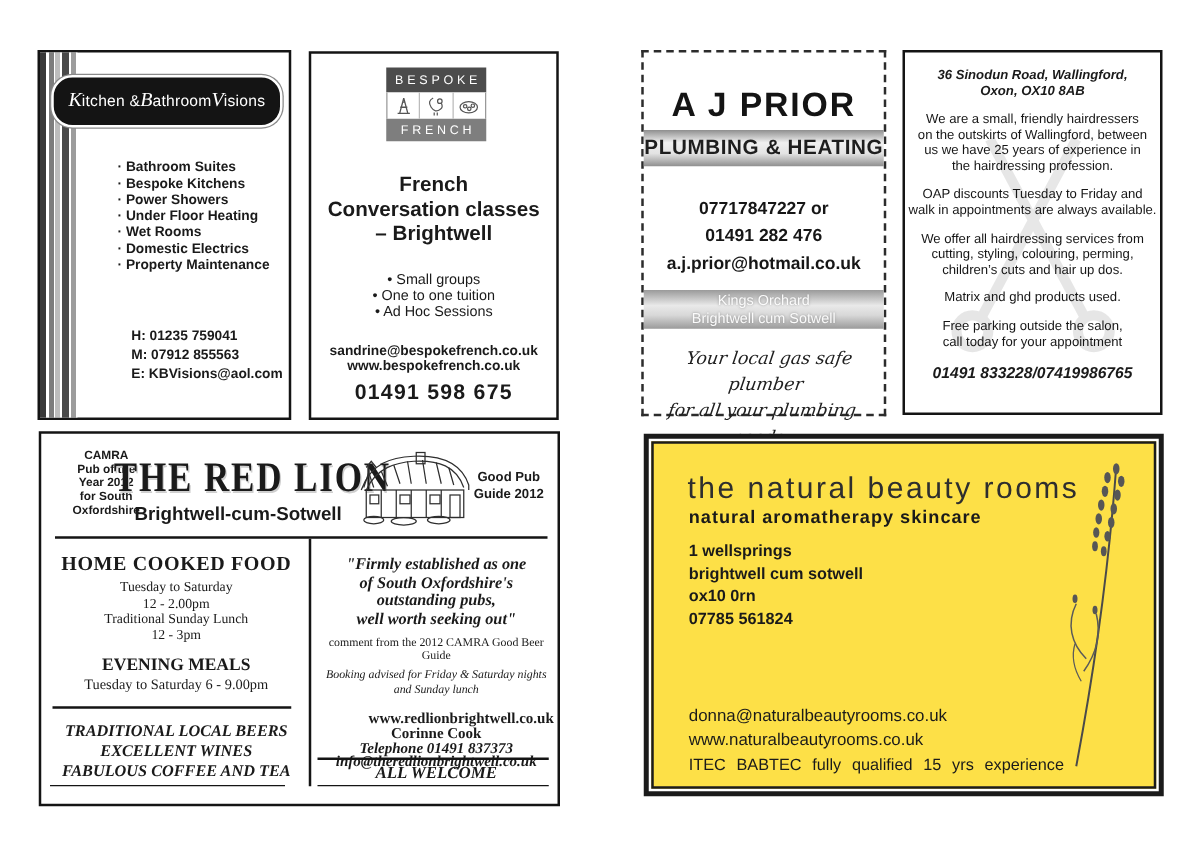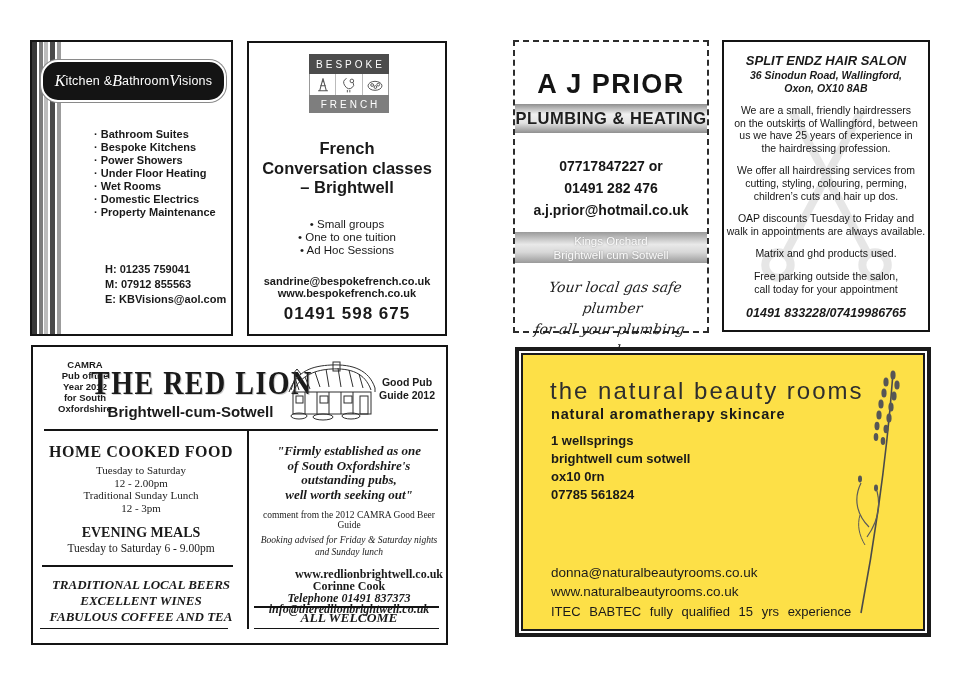--- a/index.html
+++ b/index.html
@@ -192,32 +192,31 @@
 
   <div class="ad" id="ad-se">
     <div class="se-watermark">
       <svg width="145" height="185" viewBox="0 0 120 160" fill="none" stroke="#1a1a1a" stroke-width="7">
         <path d="M30 8 L95 130 M90 8 L25 130"></path>
         <circle cx="18" cy="141" r="11"></circle>
           <circle cx="102" cy="141" r="11"></circle>
       </svg>
     </div>
     <div class="se-content">
-      <div class="se-title">SPLIT ENDZ HAIR SALON</div>
       <div class="se-addr ml">36 Sinodun Road, Wallingford,
 Oxon, OX10 8AB</div>
       <div class="se-para ml">We are a small, friendly hairdressers
 on the outskirts of Wallingford, between
 us we have 25 years of experience in
 the hairdressing profession.</div>
+      <div class="se-para ml">OAP discounts Tuesday to Friday and
+walk in appointments are always available.</div>
       <div class="se-para ml">We offer all hairdressing services from
 cutting, styling, colouring, perming,
 children’s cuts and hair up dos.</div>
-      <div class="se-para ml">OAP discounts Tuesday to Friday and
-walk in appointments are always available.</div>
       <div class="se-para">Matrix and ghd products used.</div>
       <div class="se-para ml">Free parking outside the salon,
 call today for your appointment</div>
       <div class="se-phone">01491 833228/07419986765</div>
     </div>
   </div>
 
   <div class="ad" id="ad-rl">
     <div class="rl-award-left ml">CAMRA
 Pub of the

